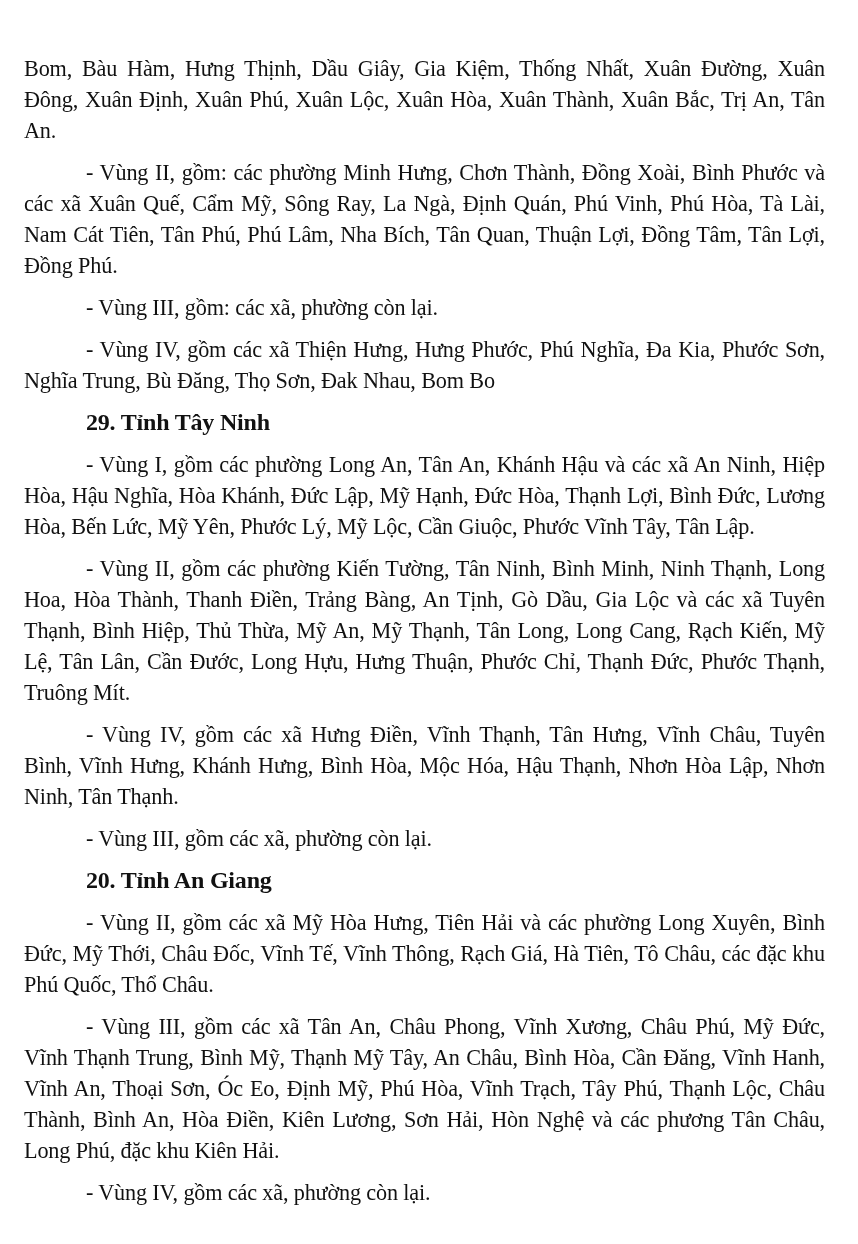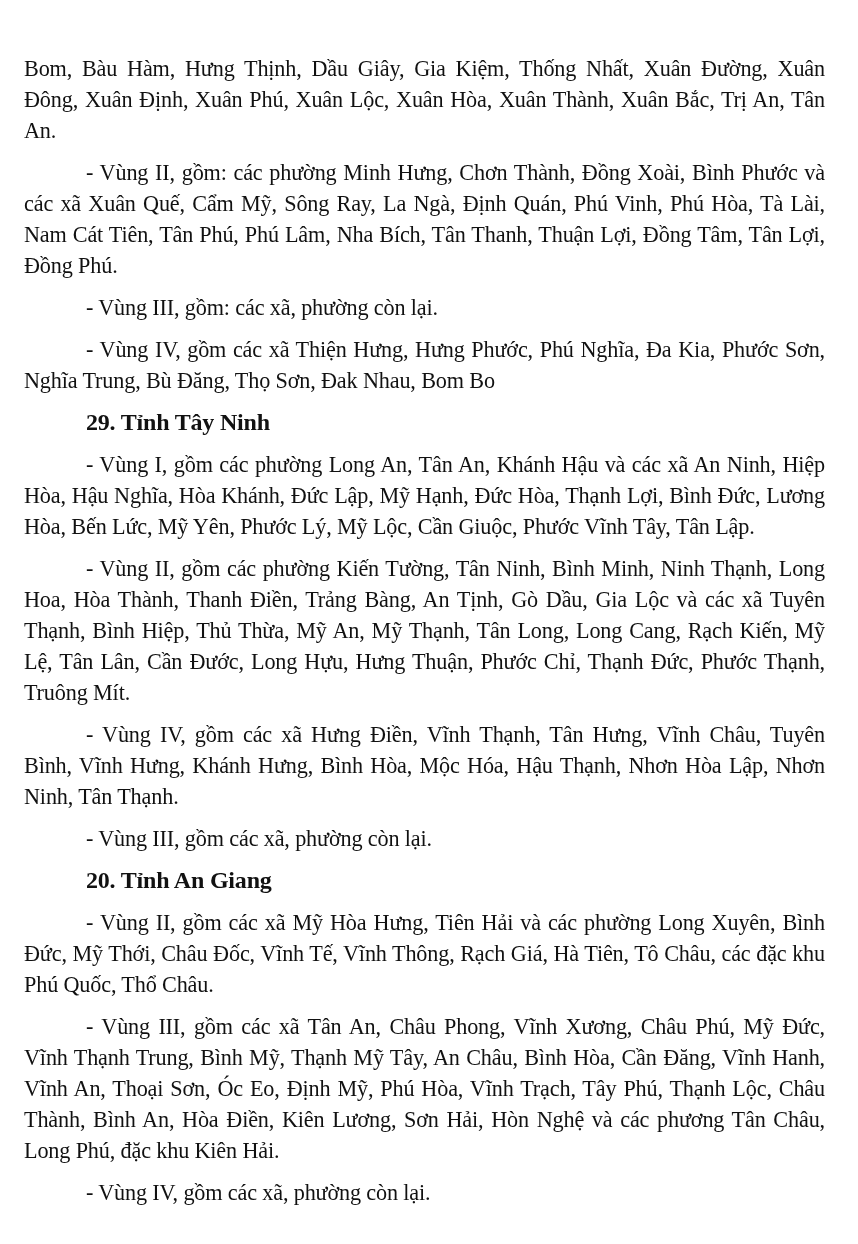--- a/index.html
+++ b/index.html
@@ -44,21 +44,21 @@
     line-height: 31px;
     font-weight: bold;
     letter-spacing: -0.2px;
   }
 </style>
 </head>
 <body>
 
 <div class="page">
   <p class="para cont">Bom, Bàu Hàm, Hưng Thịnh, Dầu Giây, Gia Kiệm, Thống Nhất, Xuân Đường, Xuân Đông, Xuân Định, Xuân Phú, Xuân Lộc, Xuân Hòa, Xuân Thành, Xuân Bắc, Trị An, Tân An.</p>
-  <p class="para indent">- Vùng II, gồm: các phường Minh Hưng, Chơn Thành, Đồng Xoài, Bình Phước và các xã Xuân Quế, Cẩm Mỹ, Sông Ray, La Ngà, Định Quán, Phú Vinh, Phú Hòa, Tà Lài, Nam Cát Tiên, Tân Phú, Phú Lâm, Nha Bích, Tân Thanh, Thuận Lợi, Đồng Tâm, Tân Lợi, Đồng Phú.</p>
+  <p class="para indent">- Vùng II, gồm: các phường Minh Hưng, Chơn Thành, Đồng Xoài, Bình Phước và các xã Xuân Quế, Cẩm Mỹ, Sông Ray, La Ngà, Định Quán, Phú Vinh, Phú Hòa, Tà Lài, Nam Cát Tiên, Tân Phú, Phú Lâm, Nha Bích, Tân Quan, Thuận Lợi, Đồng Tâm, Tân Lợi, Đồng Phú.</p>
   <p class="para indent">- Vùng III, gồm: các xã, phường còn lại.</p>
   <p class="para indent">- Vùng IV, gồm các xã Thiện Hưng, Hưng Phước, Phú Nghĩa, Đa Kia, Phước Sơn, Nghĩa Trung, Bù Đăng, Thọ Sơn, Đak Nhau, Bom Bo</p>
 
   <h3 class="heading">29. Tỉnh Tây Ninh</h3>
   <p class="para indent">- Vùng I, gồm các phường Long An, Tân An, Khánh Hậu và các xã An Ninh, Hiệp Hòa, Hậu Nghĩa, Hòa Khánh, Đức Lập, Mỹ Hạnh, Đức Hòa, Thạnh Lợi, Bình Đức, Lương Hòa, Bến Lức, Mỹ Yên, Phước Lý, Mỹ Lộc, Cần Giuộc, Phước Vĩnh Tây, Tân Lập.</p>
   <p class="para indent">- Vùng II, gồm các phường Kiến Tường, Tân Ninh, Bình Minh, Ninh Thạnh, Long Hoa, Hòa Thành, Thanh Điền, Trảng Bàng, An Tịnh, Gò Dầu, Gia Lộc và các xã Tuyên Thạnh, Bình Hiệp, Thủ Thừa, Mỹ An, Mỹ Thạnh, Tân Long, Long Cang, Rạch Kiến, Mỹ Lệ, Tân Lân, Cần Đước, Long Hựu, Hưng Thuận, Phước Chỉ, Thạnh Đức, Phước Thạnh, Truông Mít.</p>
   <p class="para indent">- Vùng IV, gồm các xã Hưng Điền, Vĩnh Thạnh, Tân Hưng, Vĩnh Châu, Tuyên Bình, Vĩnh Hưng, Khánh Hưng, Bình Hòa, Mộc Hóa, Hậu Thạnh, Nhơn Hòa Lập, Nhơn Ninh, Tân Thạnh.</p>
   <p class="para indent">- Vùng III, gồm các xã, phường còn lại.</p>
 
   <h3 class="heading">20. Tỉnh An Giang</h3>

